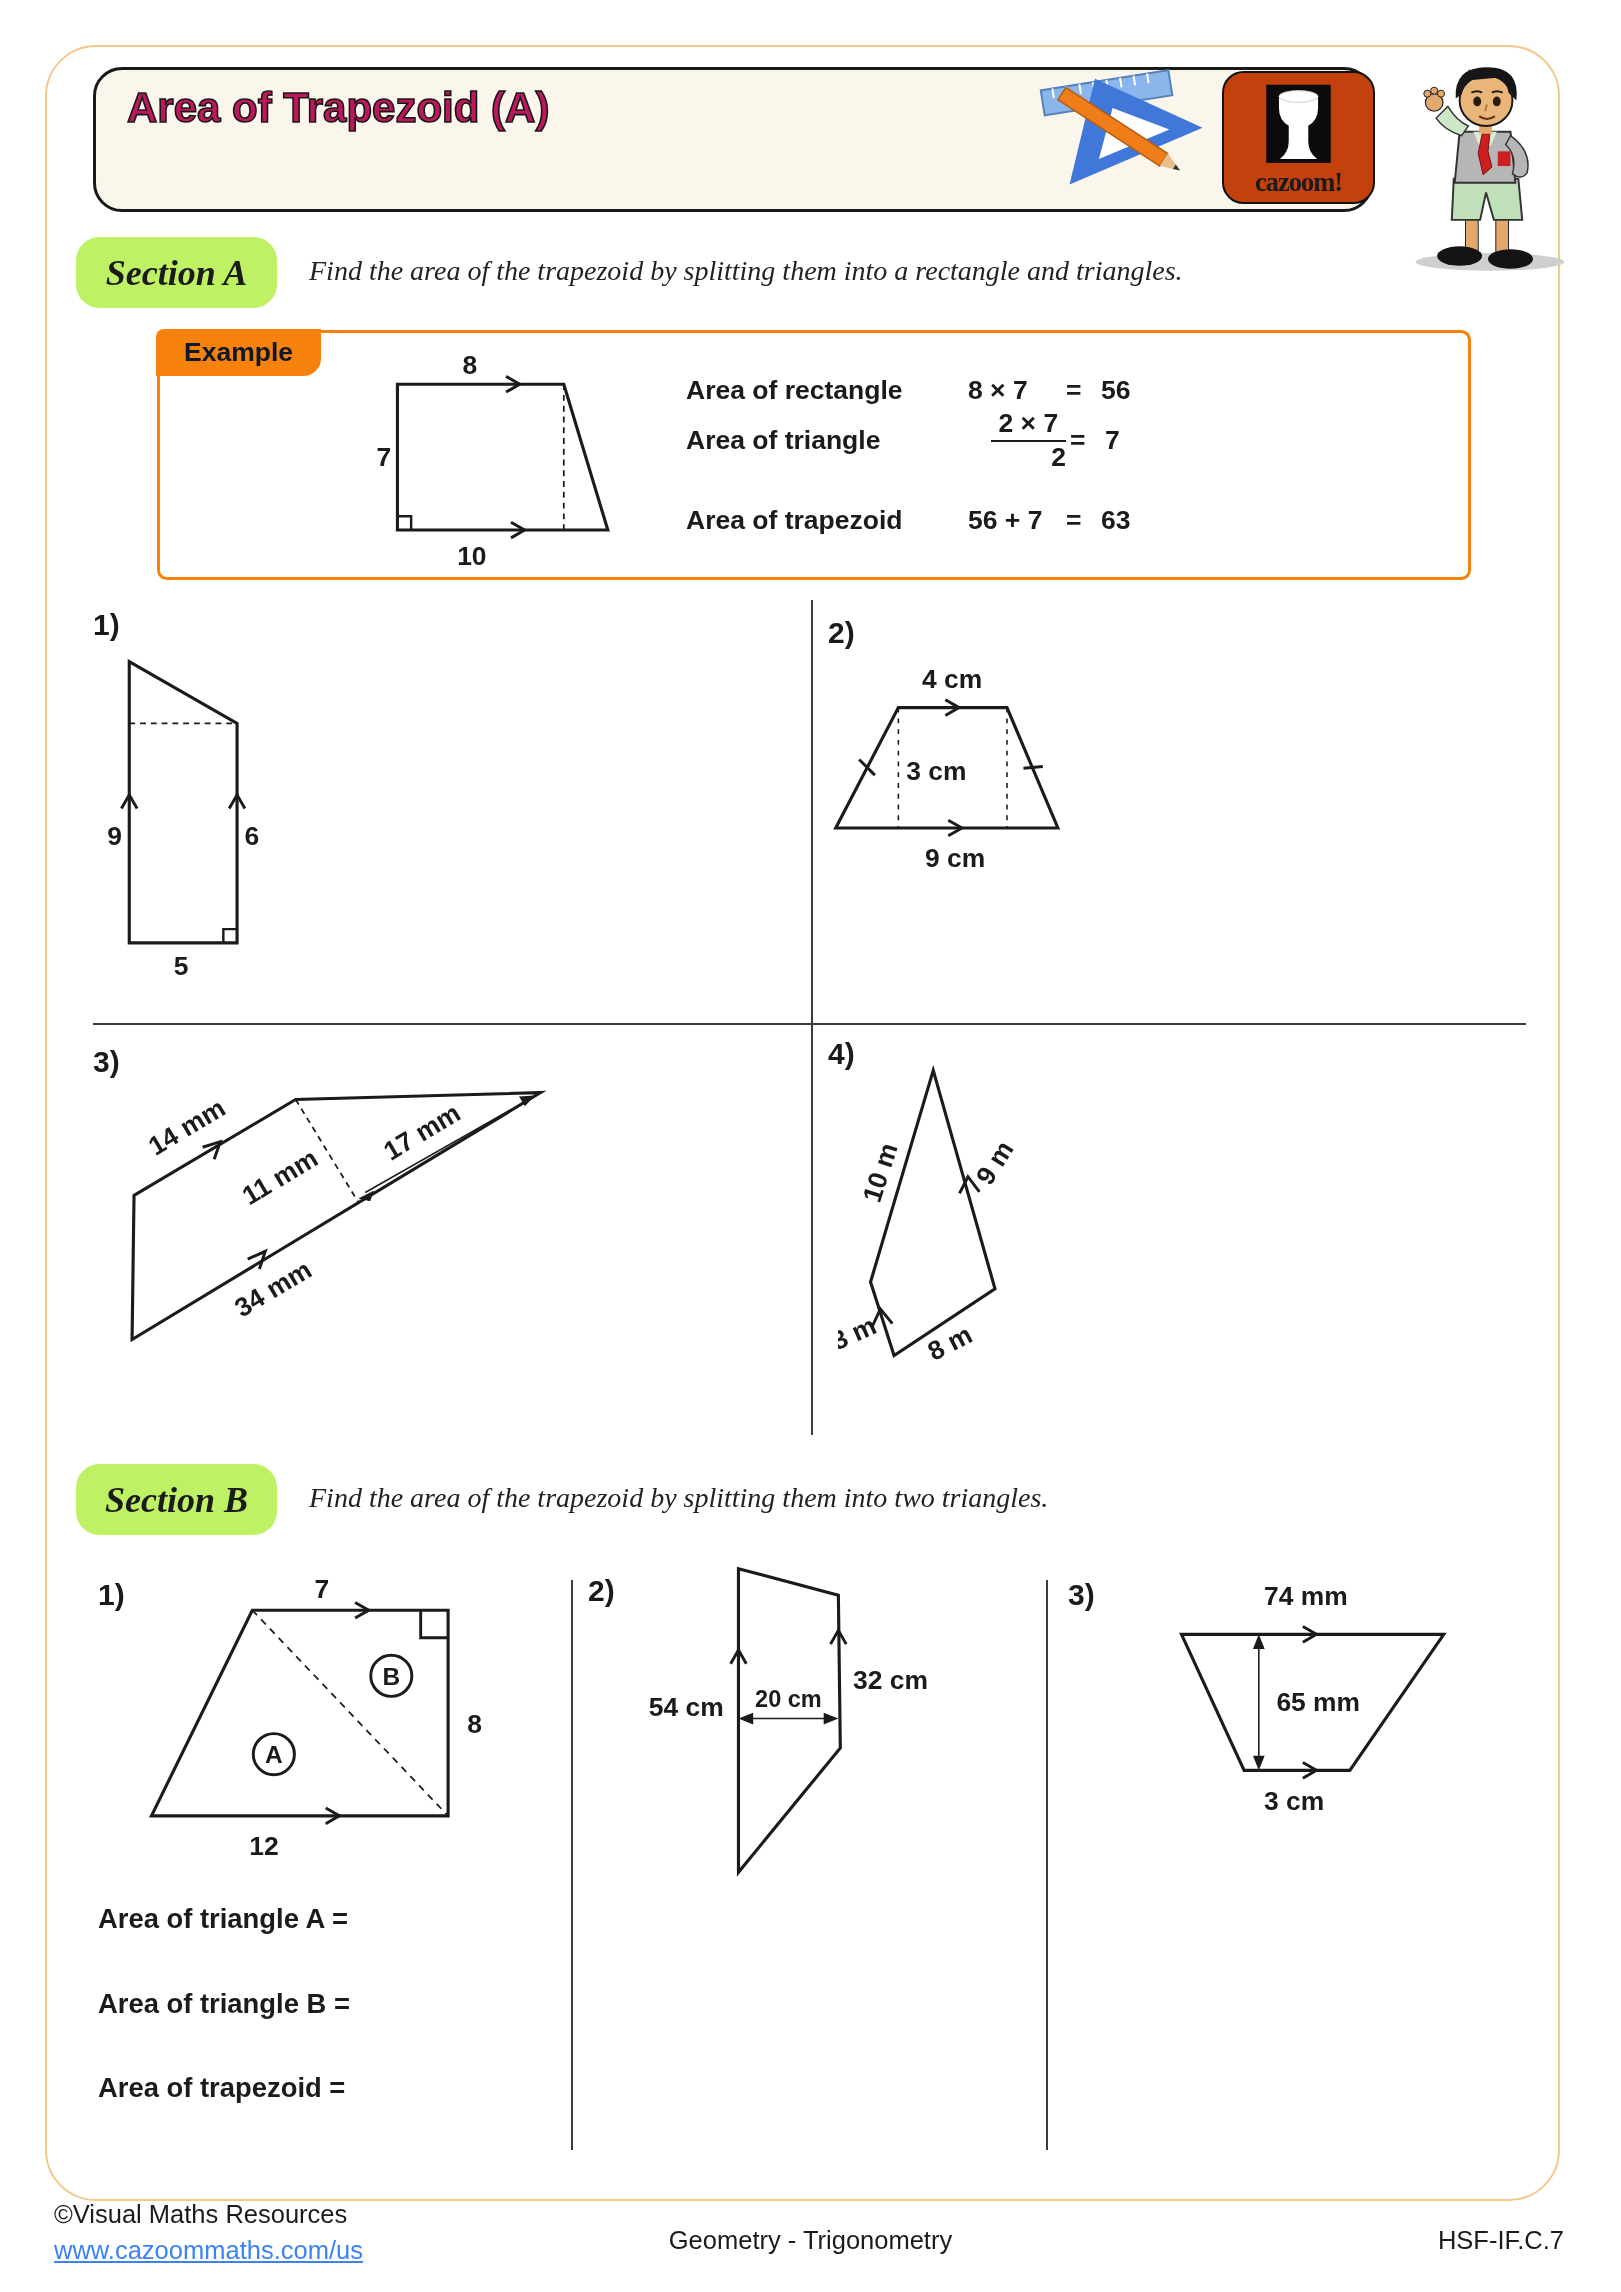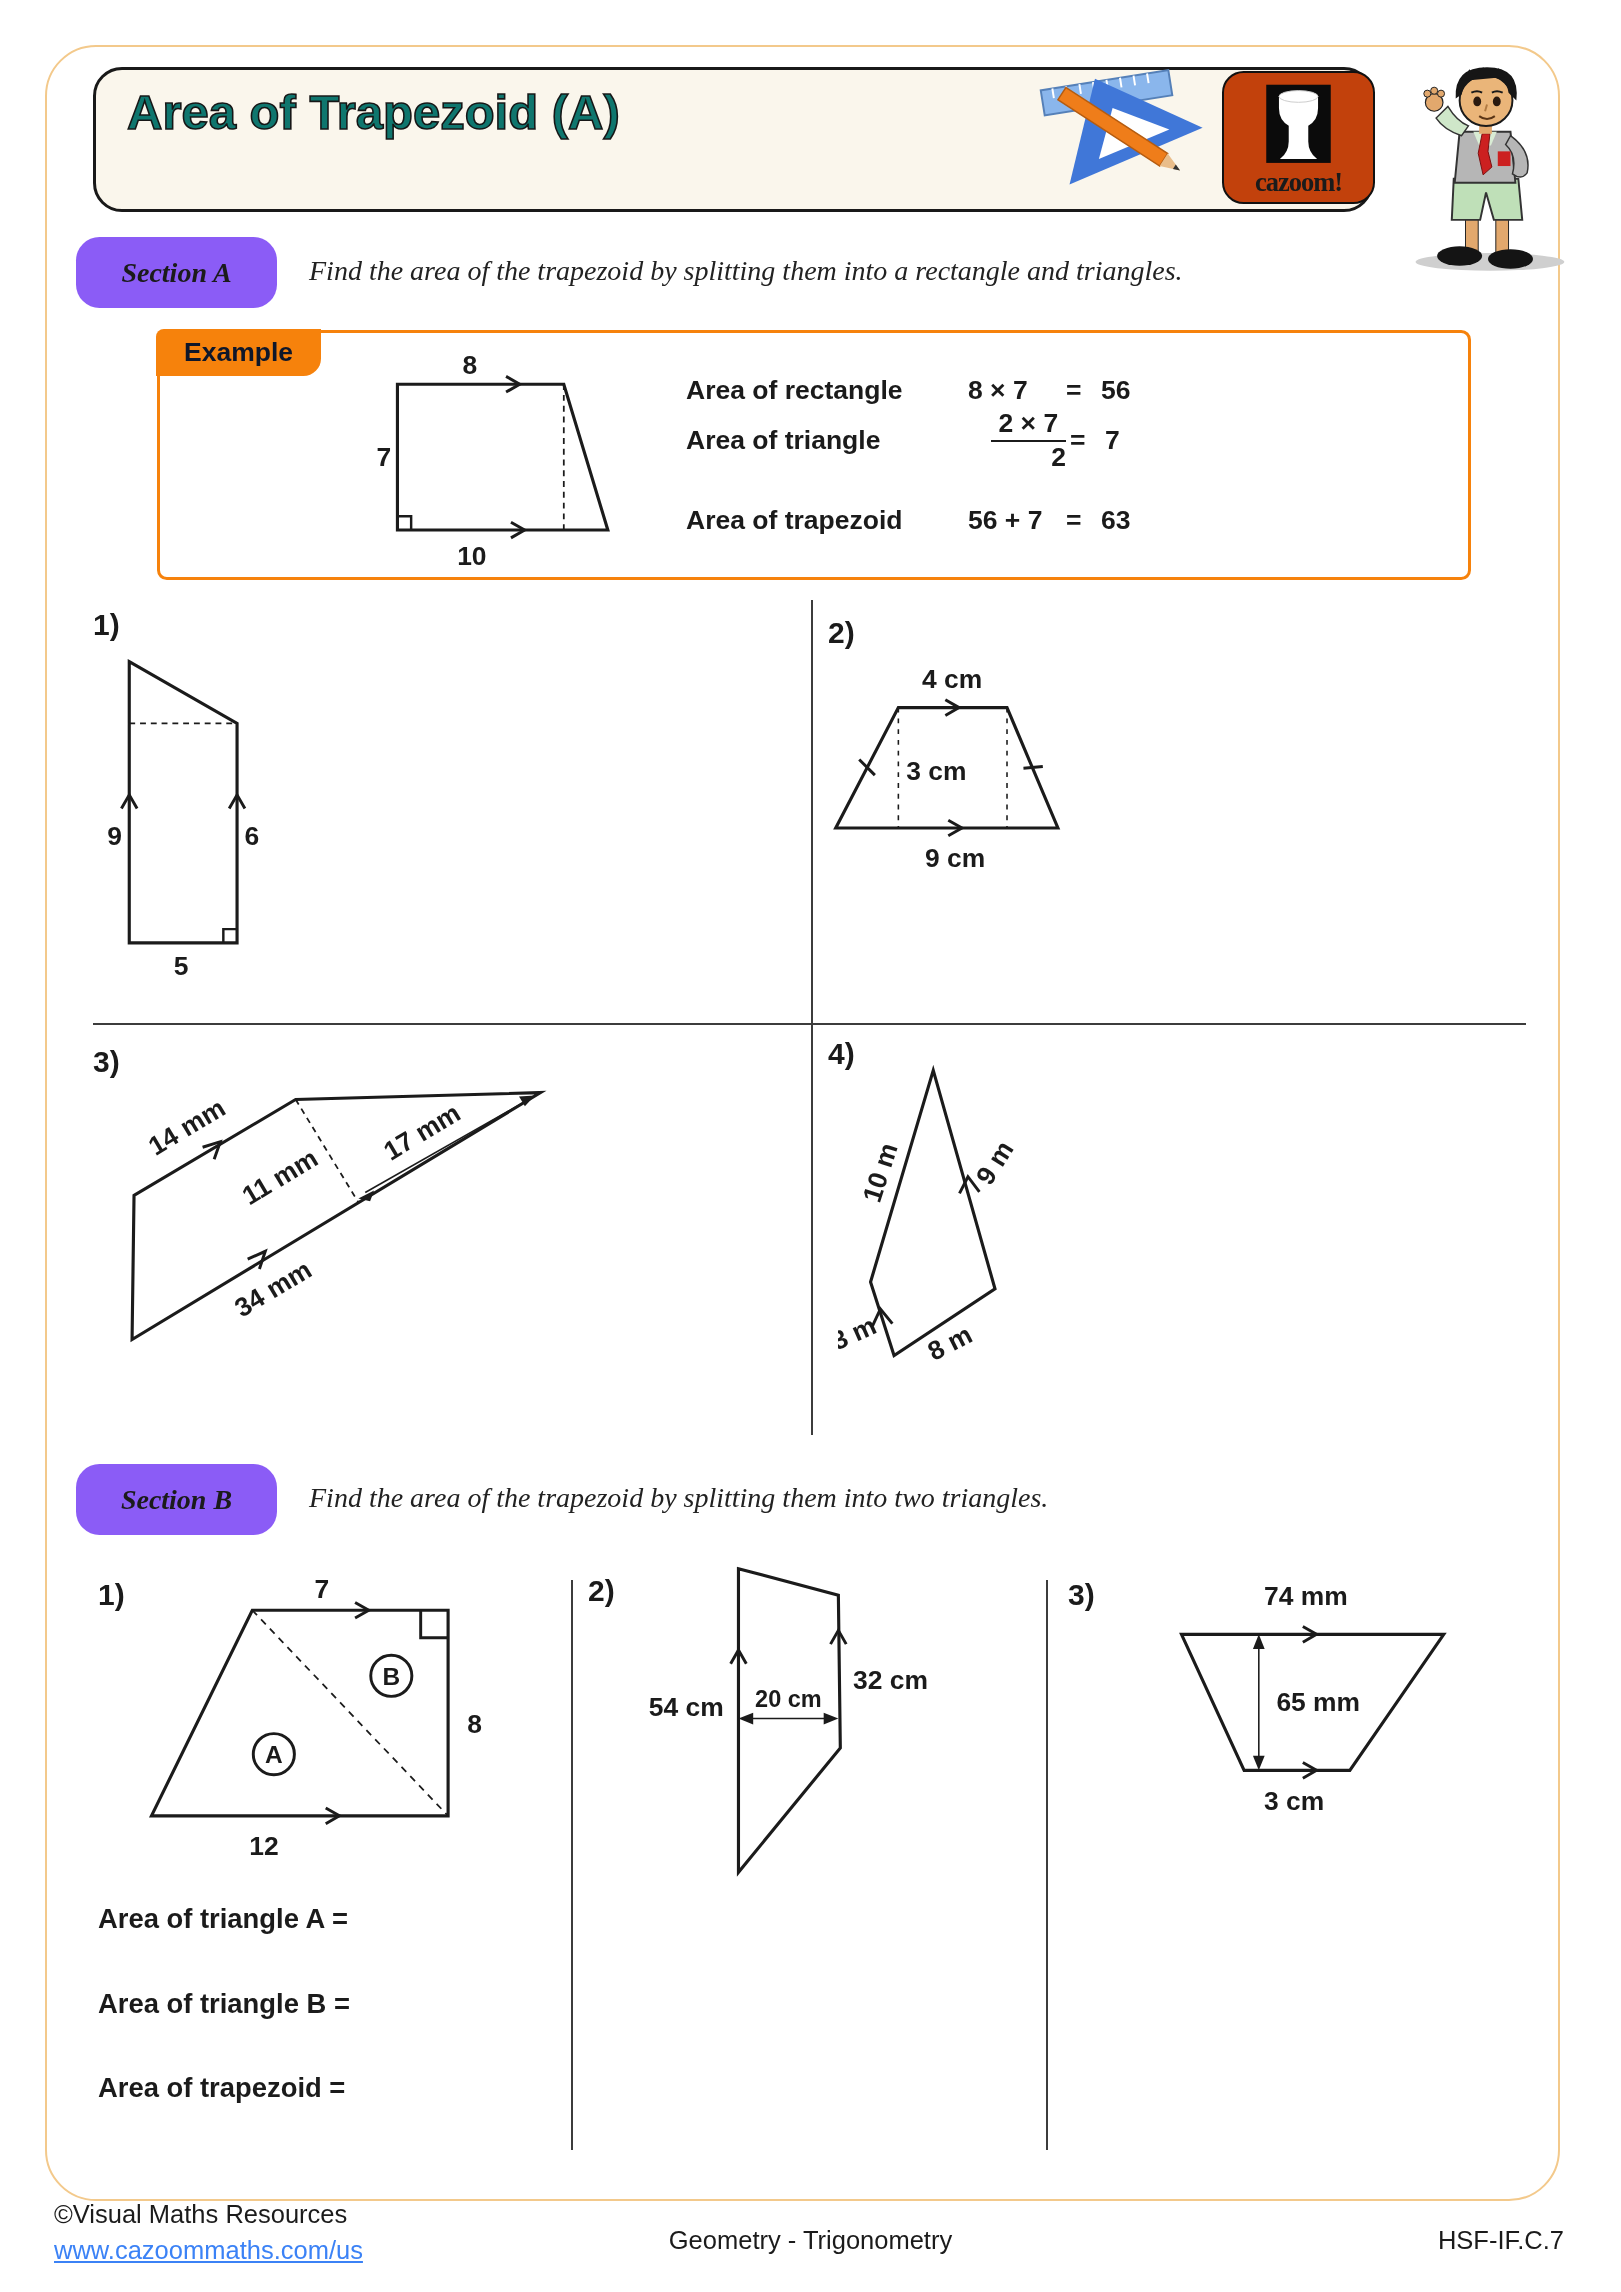--- a/index.html
+++ b/index.html
@@ -6,26 +6,26 @@
   body{width:1621px;height:2293px;position:relative;overflow:hidden;
        font-family:"Liberation Sans",sans-serif;color:#1b1b1b;}
   .abs{position:absolute;}
   .noint{user-select:none;}
   
   #page-border{left:45px;top:45px;width:1511px;height:2152px;
     border:2.9px solid #F3C98B;border-radius:51px;}
   
   #title-box{left:93px;top:67px;width:1274px;height:139px;background:#FAF6EC;
     border:3.4px solid #191919;border-radius:29px;}
-  #page-title{left:127px;top:84px;width:882px;font-size:49px;font-weight:bold;
-    letter-spacing:0px;color:#0f766e;-webkit-text-stroke:1.6px #161616;}
-  
-  .section-pill{width:201px;height:71px;background:#8b5cf6;border-radius:23.5px;
+  #page-title{left:127px;top:84px;width:882px;font-size:42px;font-weight:bold;
+    letter-spacing:0px;color:#be185d;-webkit-text-stroke:1.6px #161616;}
+  
+  .section-pill{width:201px;height:71px;background:#bef264;border-radius:23.5px;
     display:flex;align-items:center;justify-content:center;
-    font-family:"Liberation Serif",serif;font-style:italic;font-weight:bold;font-size:28px;}
+    font-family:"Liberation Serif",serif;font-style:italic;font-weight:bold;font-size:36px;}
   .instruction{font-family:"Liberation Serif",serif;font-style:italic;font-size:28px;color:#222;}
   
   #example-box{left:157px;top:330px;width:1308px;height:244px;border:3.9px solid #F6820C;border-radius:9.8px;}
   #example-tab{left:-3.9px;top:-3.9px;width:165px;height:47px;background:#F6820C;
     border-radius:7.8px 0 17.6px 0;display:flex;align-items:center;justify-content:center;
     color:#0f172a;font-size:26.5px;font-weight:bold;position:absolute;}
   .eqrow{display:flex;align-items:center;font-size:26.5px;font-weight:bold;}
   .eqlabel{width:282px;}
   .frac{display:inline-flex;flex-direction:column;align-items:flex-end;line-height:1.05;}
   .frac .num{padding:0 7.8px 2px 7.8px;border-bottom:2.9px solid #1b1b1b;}

